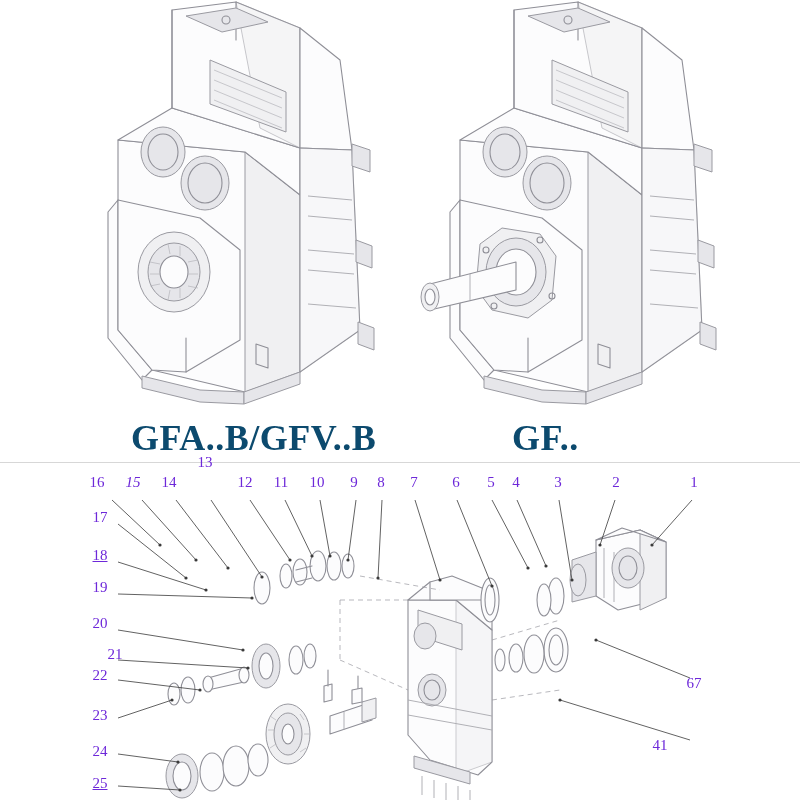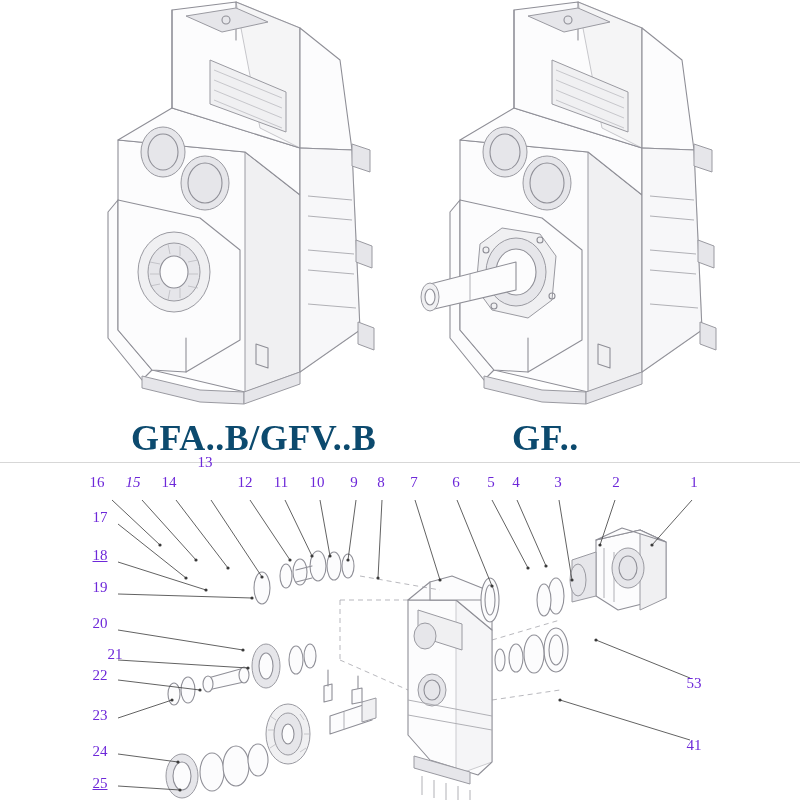--- a/index.html
+++ b/index.html
@@ -377,17 +377,17 @@
       <div class="callout" style="left: 685px; top: 474px; width: 18px;">1</div>
       <div class="callout" style="left: 91px; top: 509px; width: 18px;">17</div>
       <div class="callout" style="left: 91px; top: 547px; width: 18px; text-decoration: underline;">18</div>
       <div class="callout" style="left: 91px; top: 579px; width: 18px;">19</div>
       <div class="callout" style="left: 91px; top: 615px; width: 18px;">20</div>
       <div class="callout" style="left: 106px; top: 646px; width: 18px;">21</div>
       <div class="callout" style="left: 91px; top: 667px; width: 18px;">22</div>
       <div class="callout" style="left: 91px; top: 707px; width: 18px;">23</div>
       <div class="callout" style="left: 91px; top: 743px; width: 18px;">24</div>
       <div class="callout" style="left: 91px; top: 775px; width: 18px; text-decoration: underline;">25</div>
-      <div class="callout" style="left: 685px; top: 675px; width: 18px;">53</div>
-      <div class="callout" style="left: 685px; top: 737px; width: 18px; font-family: Liberation Serif, serif;">41</div>
+      <div class="callout" style="left: 685px; top: 675px; width: 18px;">67</div>
+      <div class="callout" style="left: 651px; top: 737px; width: 18px; font-family: Liberation Serif, serif;">41</div>
     </div>
 
 </div>
 
 </body></html>

